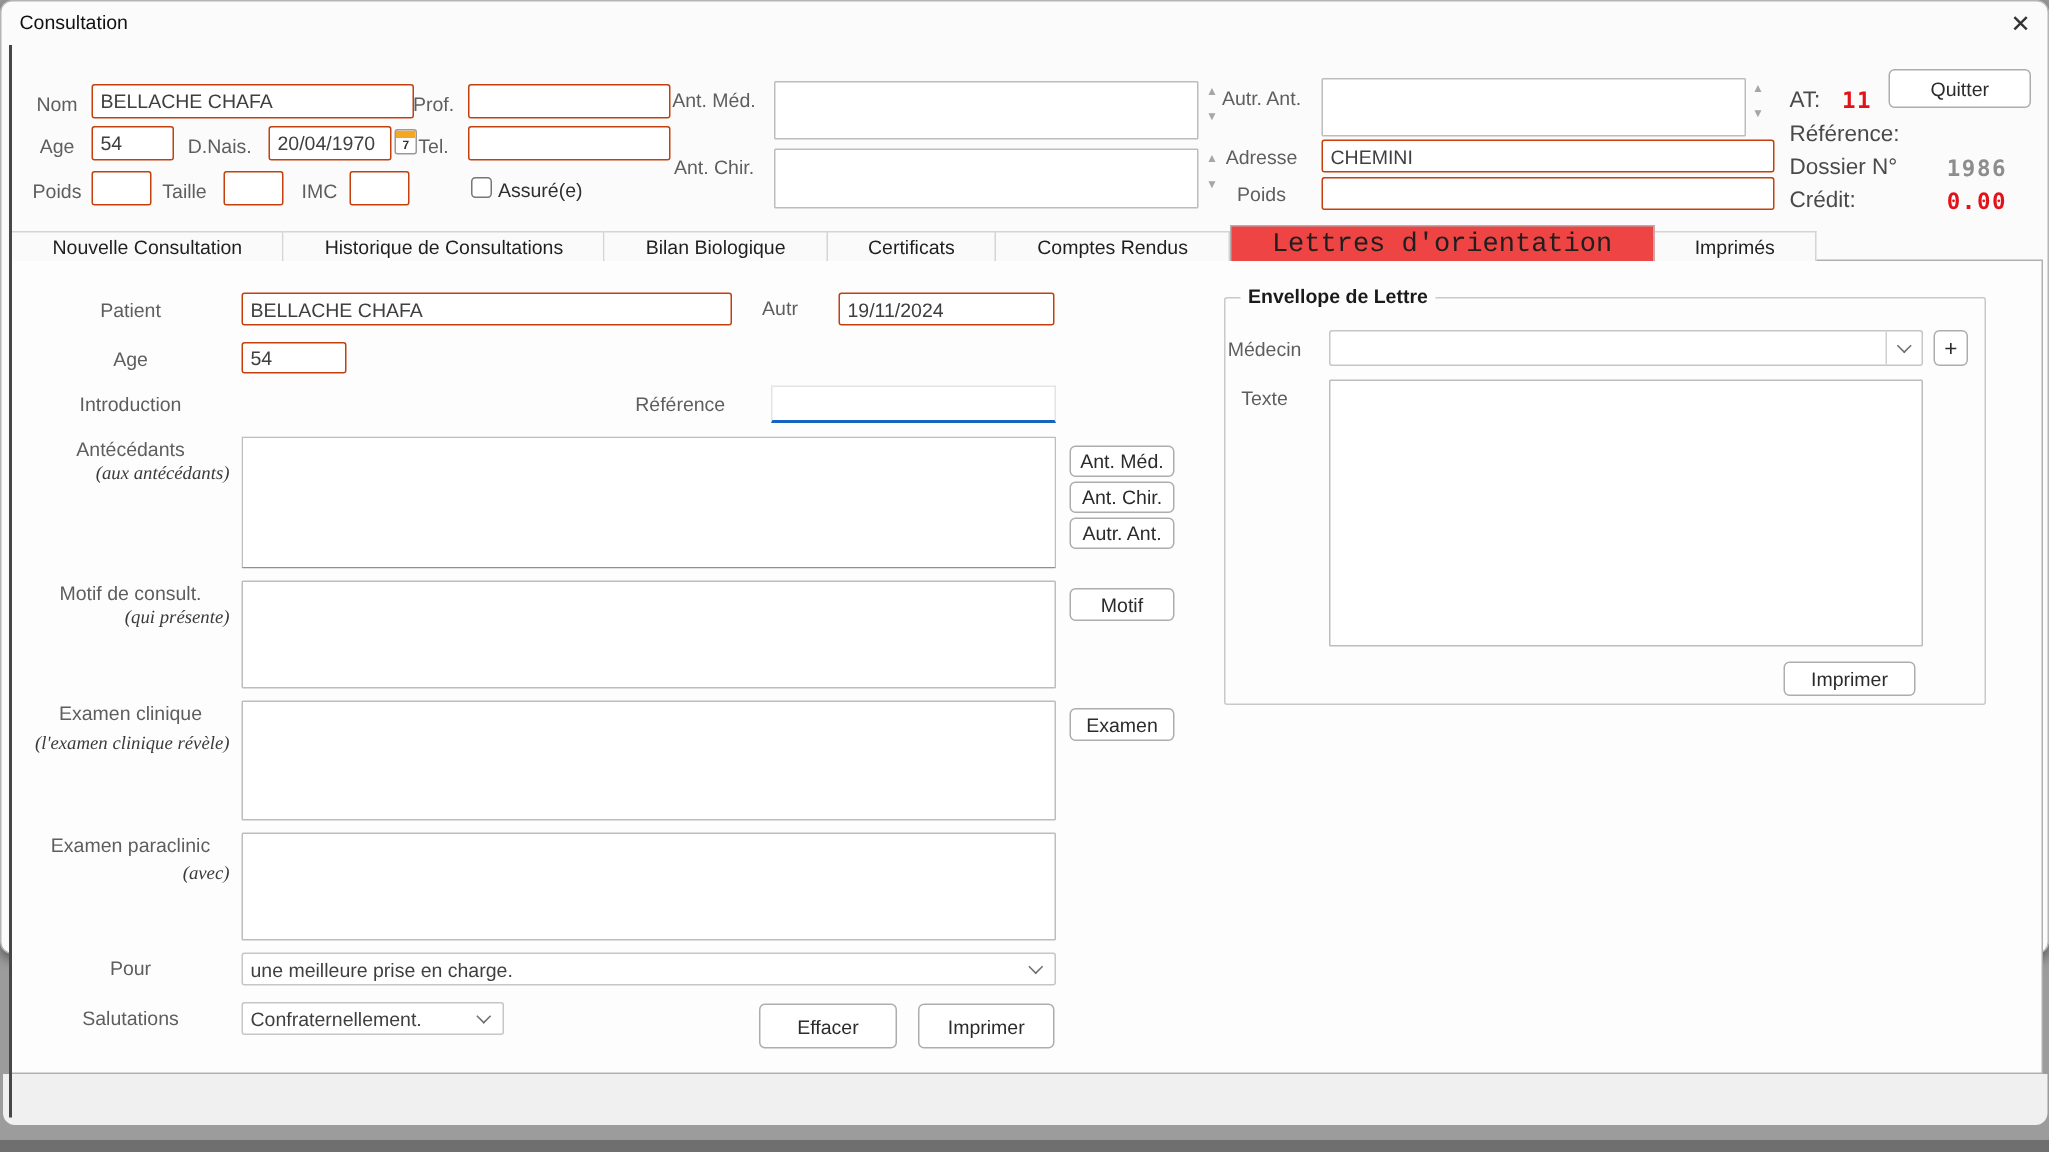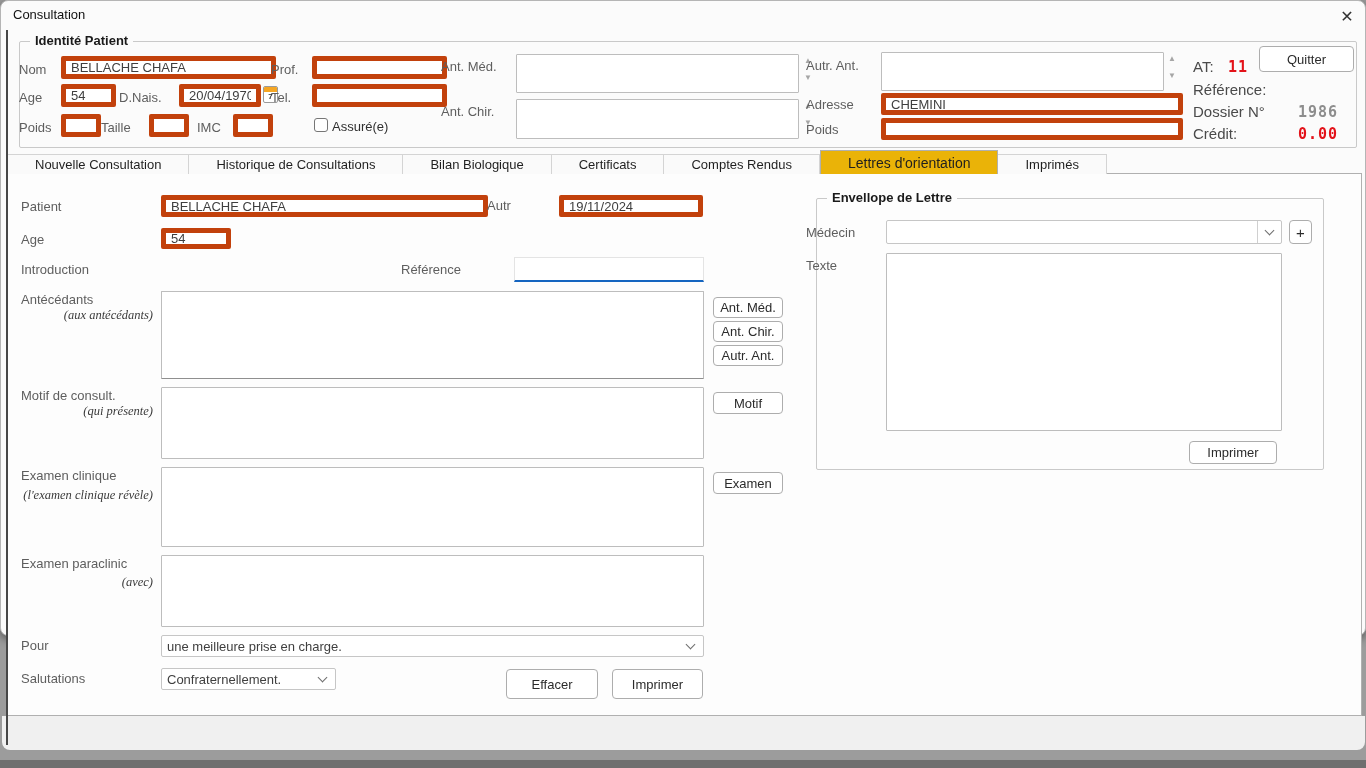--- a/index.html
+++ b/index.html
@@ -13,26 +13,26 @@
             border:1px solid #b5b5b5; border-radius:8px; box-shadow:0 3px 8px rgba(0,0,0,.45); }
 
   .titlebar-text { position:absolute; left:12px; top:6px; font-size:13px; color:#111; }
   .close-x { position:absolute; left:1334px; top:4px; width:24px; height:24px; font-size:16px;
              color:#333; text-align:center; line-height:24px; cursor:default; }
 
   .grpbox { position:absolute; border:1px solid #c9c9c9; border-radius:2px; }
   .grpbox .legend { position:absolute; top:-9px; left:10px; background:#fbfbfb; padding:0 5px;
                     font-size:13px; font-weight:600; color:#1a1a1a; white-space:nowrap; }
 
-  .lbl { position:absolute; font-size:13px; color:#5e5e5e; text-align:left; white-space:nowrap; }
+  .lbl { position:absolute; font-size:13px; color:#5e5e5e; text-align:center; white-space:nowrap; }
   .lbl-left { text-align:left; }
   .sublbl { position:absolute; font-family:"Liberation Serif", serif; font-style:italic;
             font-size:12.5px; color:#3a3a3a; text-align:right; white-space:nowrap; }
 
-  .inp { position:absolute; border:5px solid #c2410c; border-radius:2px; background:#fff;
+  .inp { position:absolute; border:1px solid #c2410c; border-radius:2px; background:#fff;
          font-family:"Liberation Sans", sans-serif; font-size:13px; color:#3f3f3f; padding:0 5px; outline:none; }
   .ta  { position:absolute; border:1px solid #bdbdbd; border-radius:1px; background:#fff; resize:none;
          font-family:"Liberation Sans", sans-serif; font-size:13px; color:#3f3f3f; padding:2px 4px; outline:none; }
   .ta-darkbottom { border-bottom:1px solid #8f8f8f; }
 
   .refinp { border:1px solid #e4e4e4; border-bottom:2px solid #1565c0; border-radius:0; background:#fff; }
 
   .btn { position:absolute; background:#fff; border:1px solid #adadad; border-radius:4px;
          font-family:"Liberation Sans", sans-serif; font-size:13px; color:#2b2b2b; text-align:center;
          cursor:default; display:flex; align-items:center; justify-content:center; }
@@ -58,42 +58,39 @@
 
   .cal { position:absolute; width:15px; height:17px; border:1px solid #9a9a9a; border-radius:2px;
          background:#fff; overflow:hidden; font-size:8px; font-weight:bold; color:#333; text-align:center; }
   .cal .cal-top { height:5px; background:#f5a623; }
   .cal .cal-num { line-height:10px; }
 
   .tabstrip { position:absolute; left:6px; top:152px; height:21px; display:flex; align-items:flex-end; z-index:3; }
   .tab { height:20px; padding:0 27px; background:#fafafa; border:1px solid #d4d4d4; border-bottom:none;
          font-size:13px; color:#1f1f1f; display:flex; align-items:center; white-space:nowrap; cursor:default; }
   .tab + .tab { border-left:none; }
-  .tab.active { height:24px; background:#eab308; border:1px solid #b0b0b0; border-bottom:none;
-                position:relative; z-index:4; font-size:14px; }
+  .tab.active { height:24px; background:#ef4444; border:1px solid #b0b0b0; border-bottom:none;
+                position:relative; z-index:4; font-size:18px;font-family:Liberation Mono, monospace; }
 
   .mainbox { position:absolute; left:5px; top:172px; width:1356px; height:543px;
              background:#fdfdfd; border:1px solid #b0b0b0; }
   .footer { position:absolute; left:1px; top:715px; width:1363px; height:34px; background:#f0f0f0;
             border-bottom-left-radius:8px; border-bottom-right-radius:8px; }
 </style>
 </head>
 <body>
 
 <div class="behind-window-edge"></div>
 <div class="bottom-strip"></div>
 
 <div class="window">
 
   <div class="titlebar-text">Consultation</div>
   <div class="close-x">✕</div>
 
-  <div class="grpbox" style="left:18px; top:40px; width:1338px; height:107px;">
-    <span class="legend">Identité Patient</span>
-  </div>
 
   <div class="lbl" style="left:18px; top:61px; width:38px;">Nom</div>
   <input class="inp" style="left: 60px; top: 55px; width: 215px; height: 23px;" value="BELLACHE CHAFA">
 
   <div class="lbl" style="left:18px; top:89px; width:38px;">Age</div>
   <input class="inp" style="left: 60px; top: 83px; width: 55px; height: 23px;" value="54">
 
   <div class="lbl" style="left:118px; top:89px; width:55px;">D.Nais.</div>
   <input class="inp" style="left: 178px; top: 83px; width: 82px; height: 23px;" value="20/04/1970">
   <div class="cal" style="left:262px; top:85px;">

